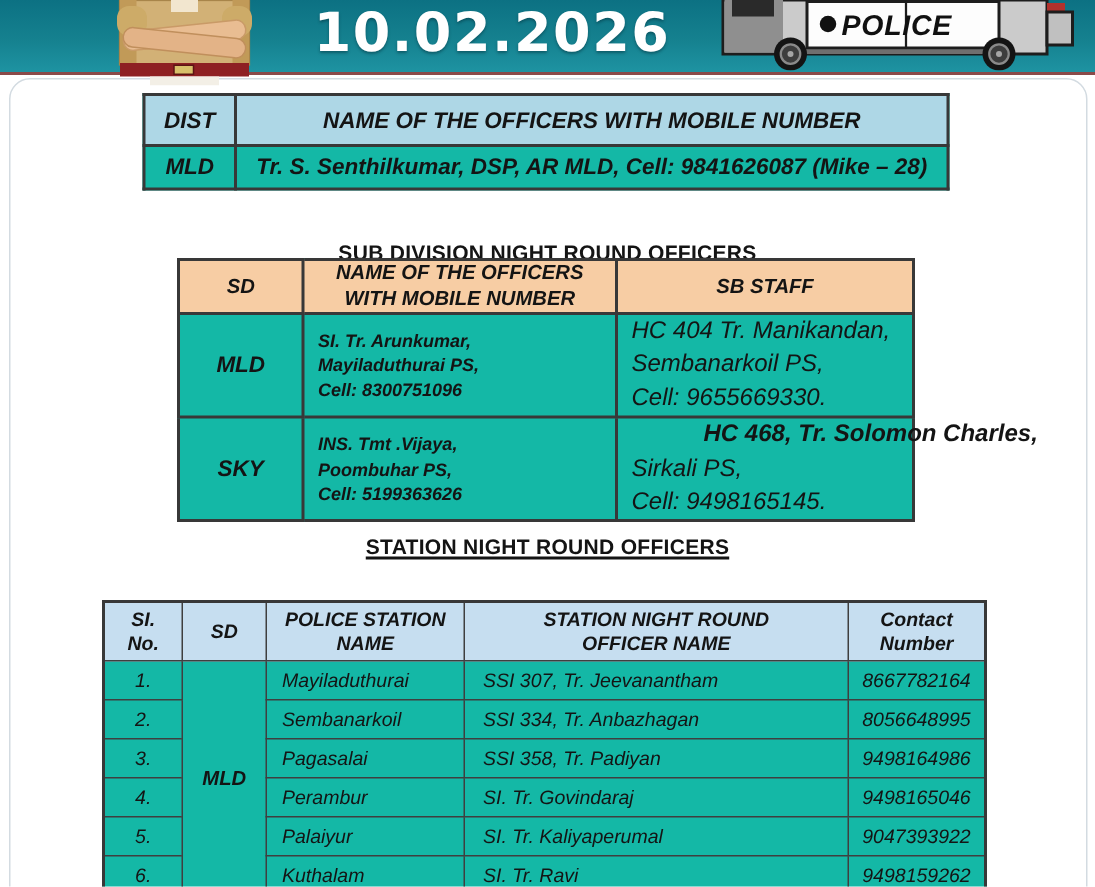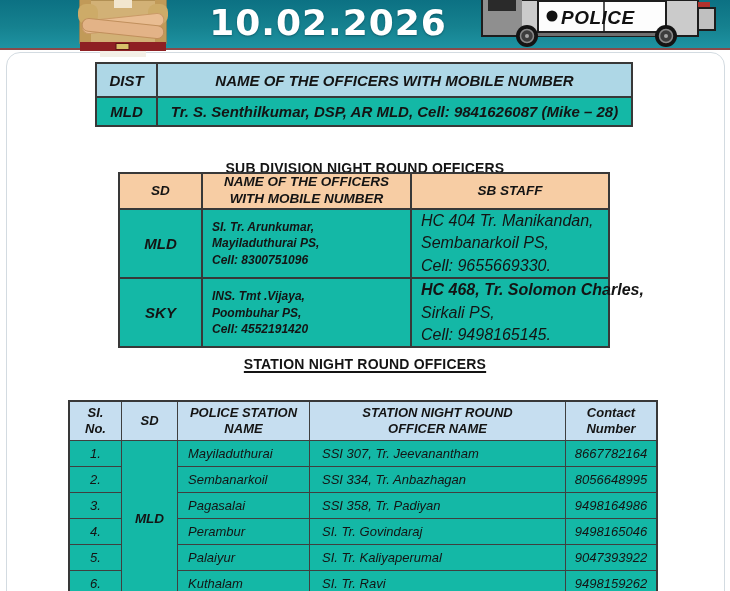--- a/index.html
+++ b/index.html
@@ -55,21 +55,21 @@
   .h1{top:136px;margin-top:24px;}
   .h2{top:356px;}
   
   .t2{left:118px;top:172px;width:492px;}
   .t2 th{height:34px;font-size:13.5px;line-height:1.25;}
   .t2 td{height:61px;}
   .t2 .sd-cell{text-align:center;font-weight:bold;font-size:15px;}
   .t2 .officer-cell{font-size:12px;font-weight:bold;line-height:1.35;padding-left:9px;}
   .t2 .sb-cell{font-size:16px;font-weight:normal;line-height:1.4;padding-left:9px;}
   .t2 .line{display:block;white-space:nowrap;}
-  .t2 .bold{font-weight:bold;}
+  .t2 .bold{font-weight:bold;margin-left:48px;}
   
   .t3{left:68px;top:400px;width:590px;}
   .t3 th{height:38px;font-size:13px;line-height:1.25;}
   .t3 td{height:25px;font-size:13px;font-weight:normal;}
   .t3 .no-cell{text-align:center;}
   .t3 .sd-cell{text-align:center;font-weight:bold;font-size:13.5px;}
   .t3 .st-cell{padding-left:10px;}
   .t3 .of-cell{padding-left:12px;}
   .t3 .ct-cell{text-align:center;}
   .wrap-170{display:inline-block;max-width:175px;}
@@ -153,21 +153,21 @@
       <span class="line">HC 404 Tr. Manikandan,</span>
       <span class="line">Sembanarkoil PS,</span>
       <span class="line">Cell: 9655669330.</span>
     </td>
   </tr>
   <tr>
     <td class="sd-cell">SKY</td>
     <td class="officer-cell">
       <span class="line">INS. Tmt .Vijaya,</span>
       <span class="line">Poombuhar PS,</span>
-      <span class="line">Cell: 4552191420</span>
+      <span class="line">Cell: 5199363626</span>
     </td>
     <td class="sb-cell">
       <span class="line bold">HC 468, Tr. Solomon Charles,</span>
       <span class="line">Sirkali PS,</span>
       <span class="line">Cell: 9498165145.</span>
     </td>
   </tr>
 </tbody>
   </table>
 

